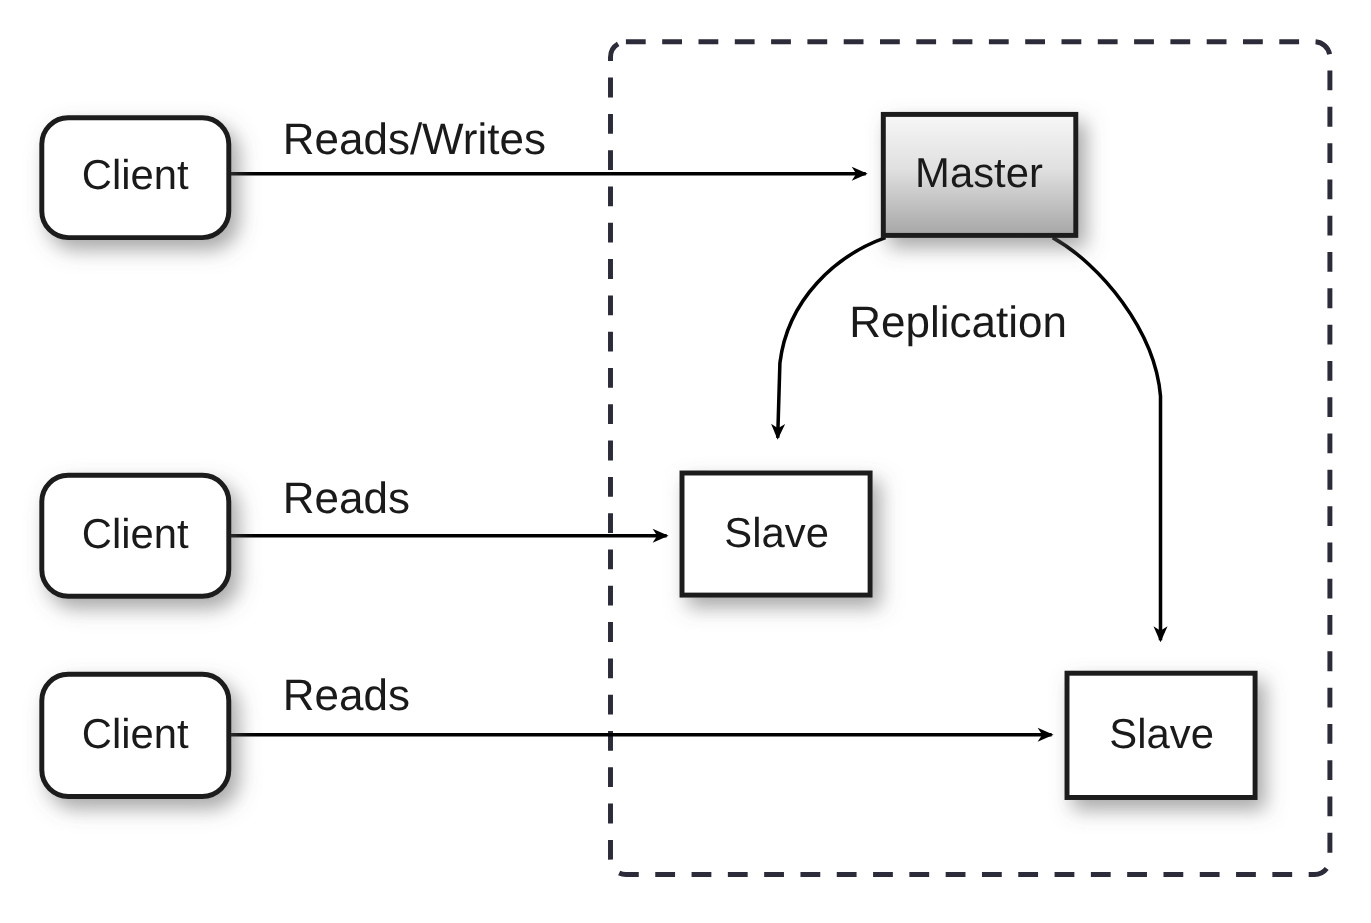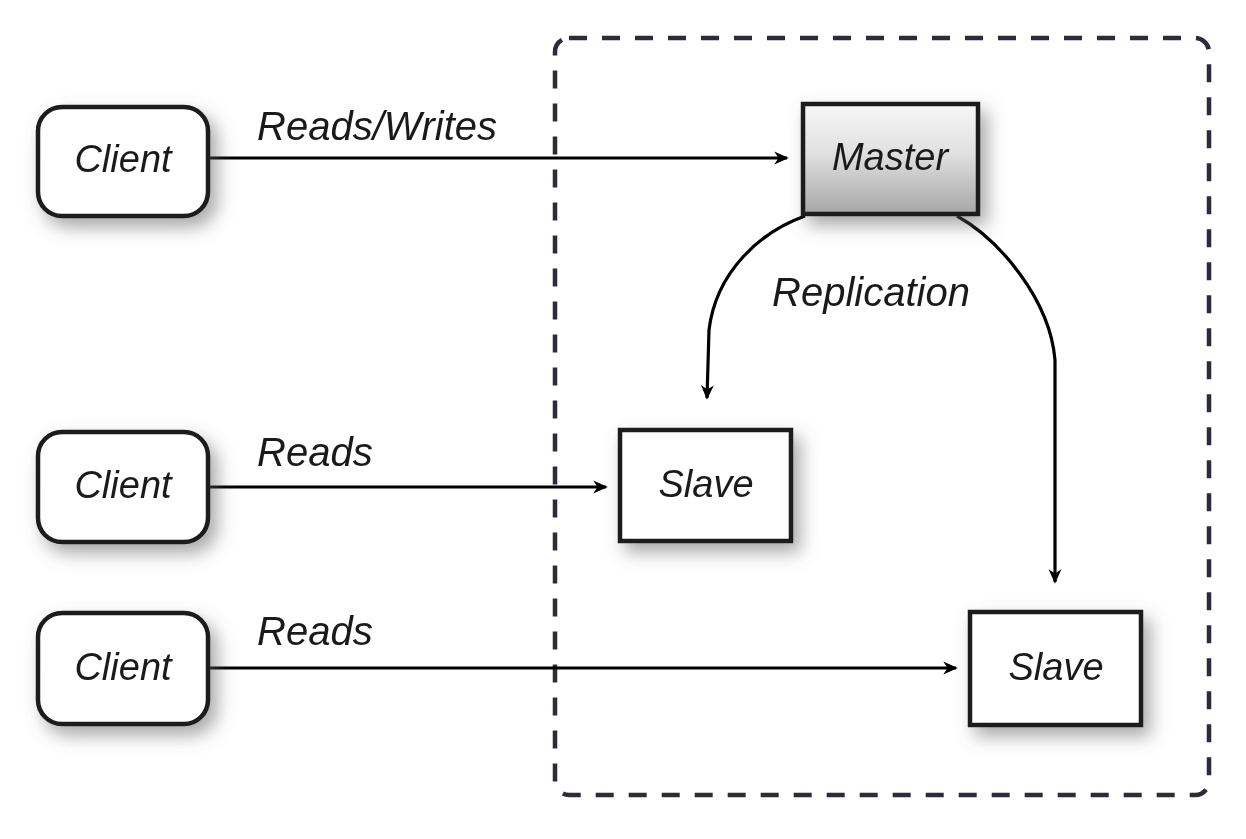--- a/index.html
+++ b/index.html
@@ -10,21 +10,20 @@
   }
   body {
     font-family: "Liberation Sans", sans-serif;
   }
   #canvas {
     position: relative;
     width: 1246px;
     height: 839px;
     background: #ffffff;
     overflow: hidden;
-    font-style: italic;
   }
   #diagram-svg {
     position: absolute;
     left: 0;
     top: 0;
     width: 1246px;
     height: 839px;
   }
   .node-label {
     font-family: "Liberation Sans", sans-serif;

